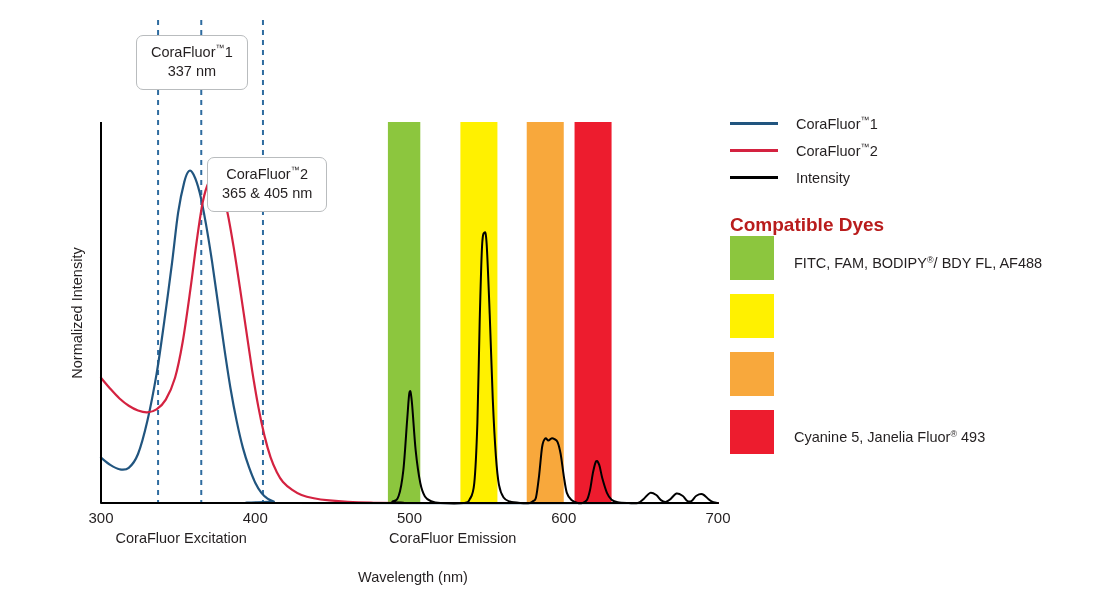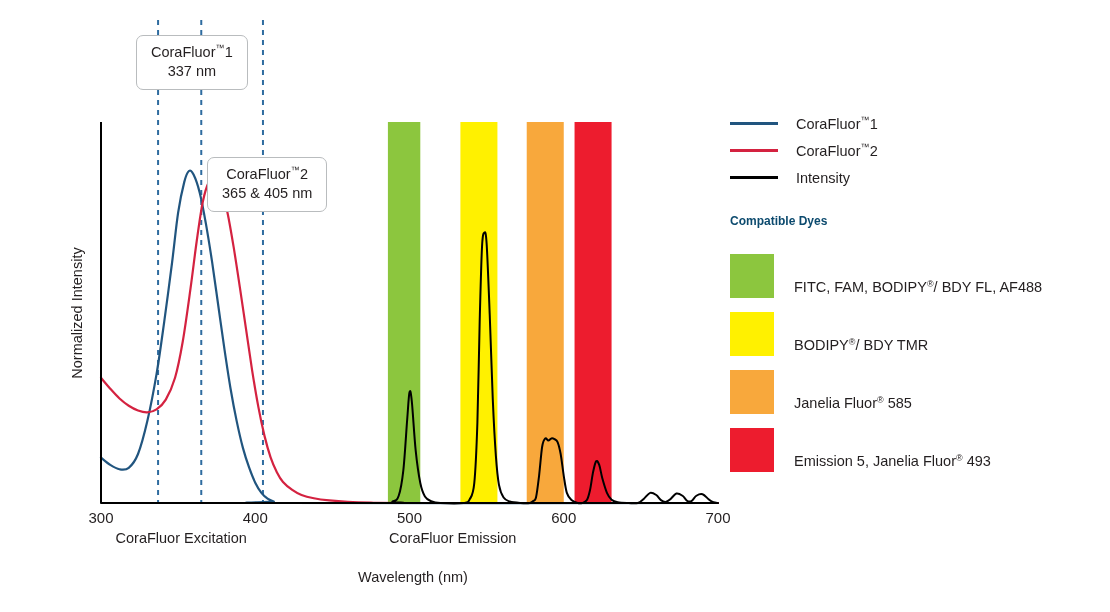--- a/index.html
+++ b/index.html
@@ -91,28 +91,28 @@
     white-space: nowrap;
   }
   .legend-text .sup {
     font-size: 9px;
     vertical-align: 6px;
     letter-spacing: 0.3px;
   }
 
   #dyes-heading {
     margin-top: 23px;
-    margin-bottom: 26px;
-    font-size: 12px;
+    margin-bottom: 0;
+    font-size: 19px;
     font-weight: bold;
-    color: #0c4a6e;
+    color: #b91c1c;
   }
   .dye-row {
     display: flex;
-    align-items: flex-end;
+    align-items: center;
     margin-bottom: 14px;
   }
   .dye-swatch {
     width: 44px; height: 44px;
     flex: 0 0 44px;
     margin-right: 20px;
   }
   .dye-text {
     font-size: 14.5px;
     color: #231f20;
@@ -197,31 +197,27 @@
     <div id="dyes-list">
         <div class="dye-row">
           <div class="dye-swatch" style="background: rgb(140, 198, 62);"></div>
           <div class="dye-text">
             <div><span>FITC, FAM, BODIPY</span><span class="sup">®</span><span>/ BDY FL, AF488</span></div>
           </div>
         </div>
         <div class="dye-row two-line">
           <div class="dye-swatch" style="background: rgb(255, 241, 0);"></div>
           <div class="dye-text">
-            <div><span>BODIPY</span><span class="sup">®</span><span>/ BDY TMR</span></div>
           </div>
         </div>
         <div class="dye-row">
           <div class="dye-swatch" style="background: rgb(248, 168, 60);"></div>
-          <div class="dye-text">
-            <div><span>Janelia Fluor</span><span class="sup">®</span><span> 585</span></div>
-          </div>
         </div>
         <div class="dye-row">
           <div class="dye-swatch" style="background: rgb(237, 28, 46);"></div>
           <div class="dye-text">
-            <div><span>Emission 5, Janelia Fluor</span><span class="sup">®</span><span> 493</span></div>
+            <div><span>Cyanine 5, Janelia Fluor</span><span class="sup">®</span><span> 493</span></div>
           </div>
         </div>
       </div>
   </div>
 
 </div>
 
 </body></html>

